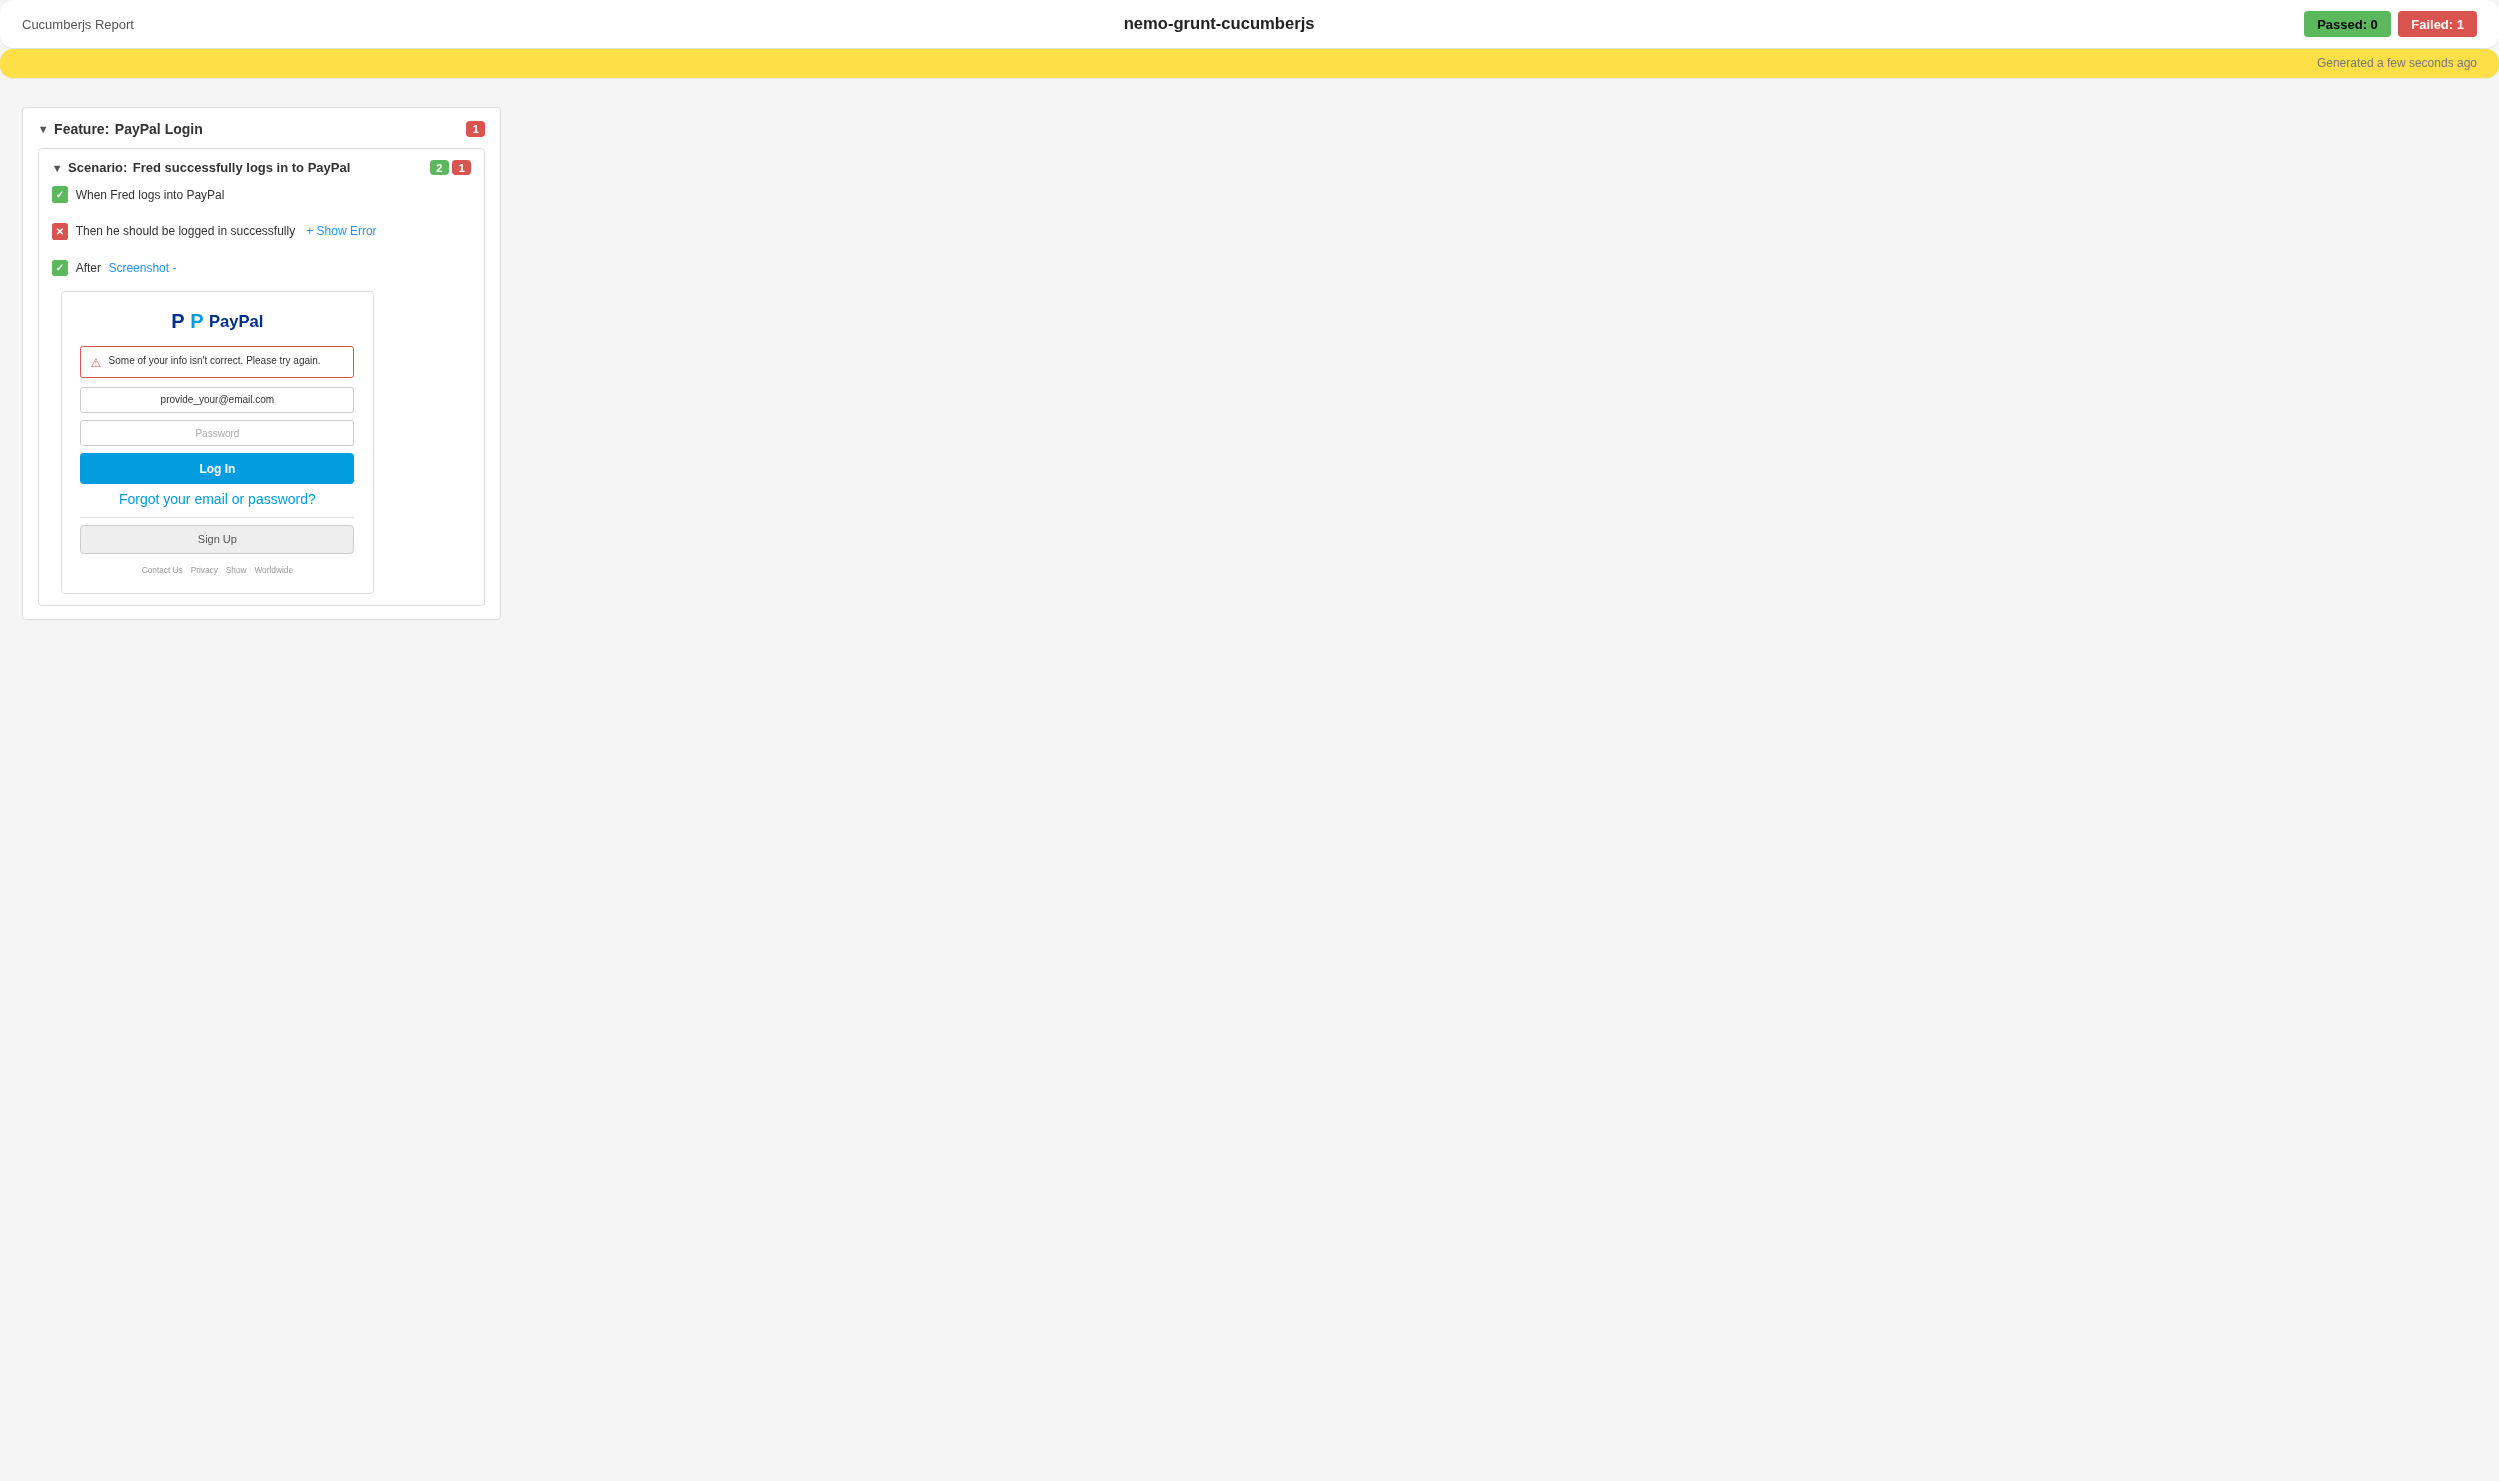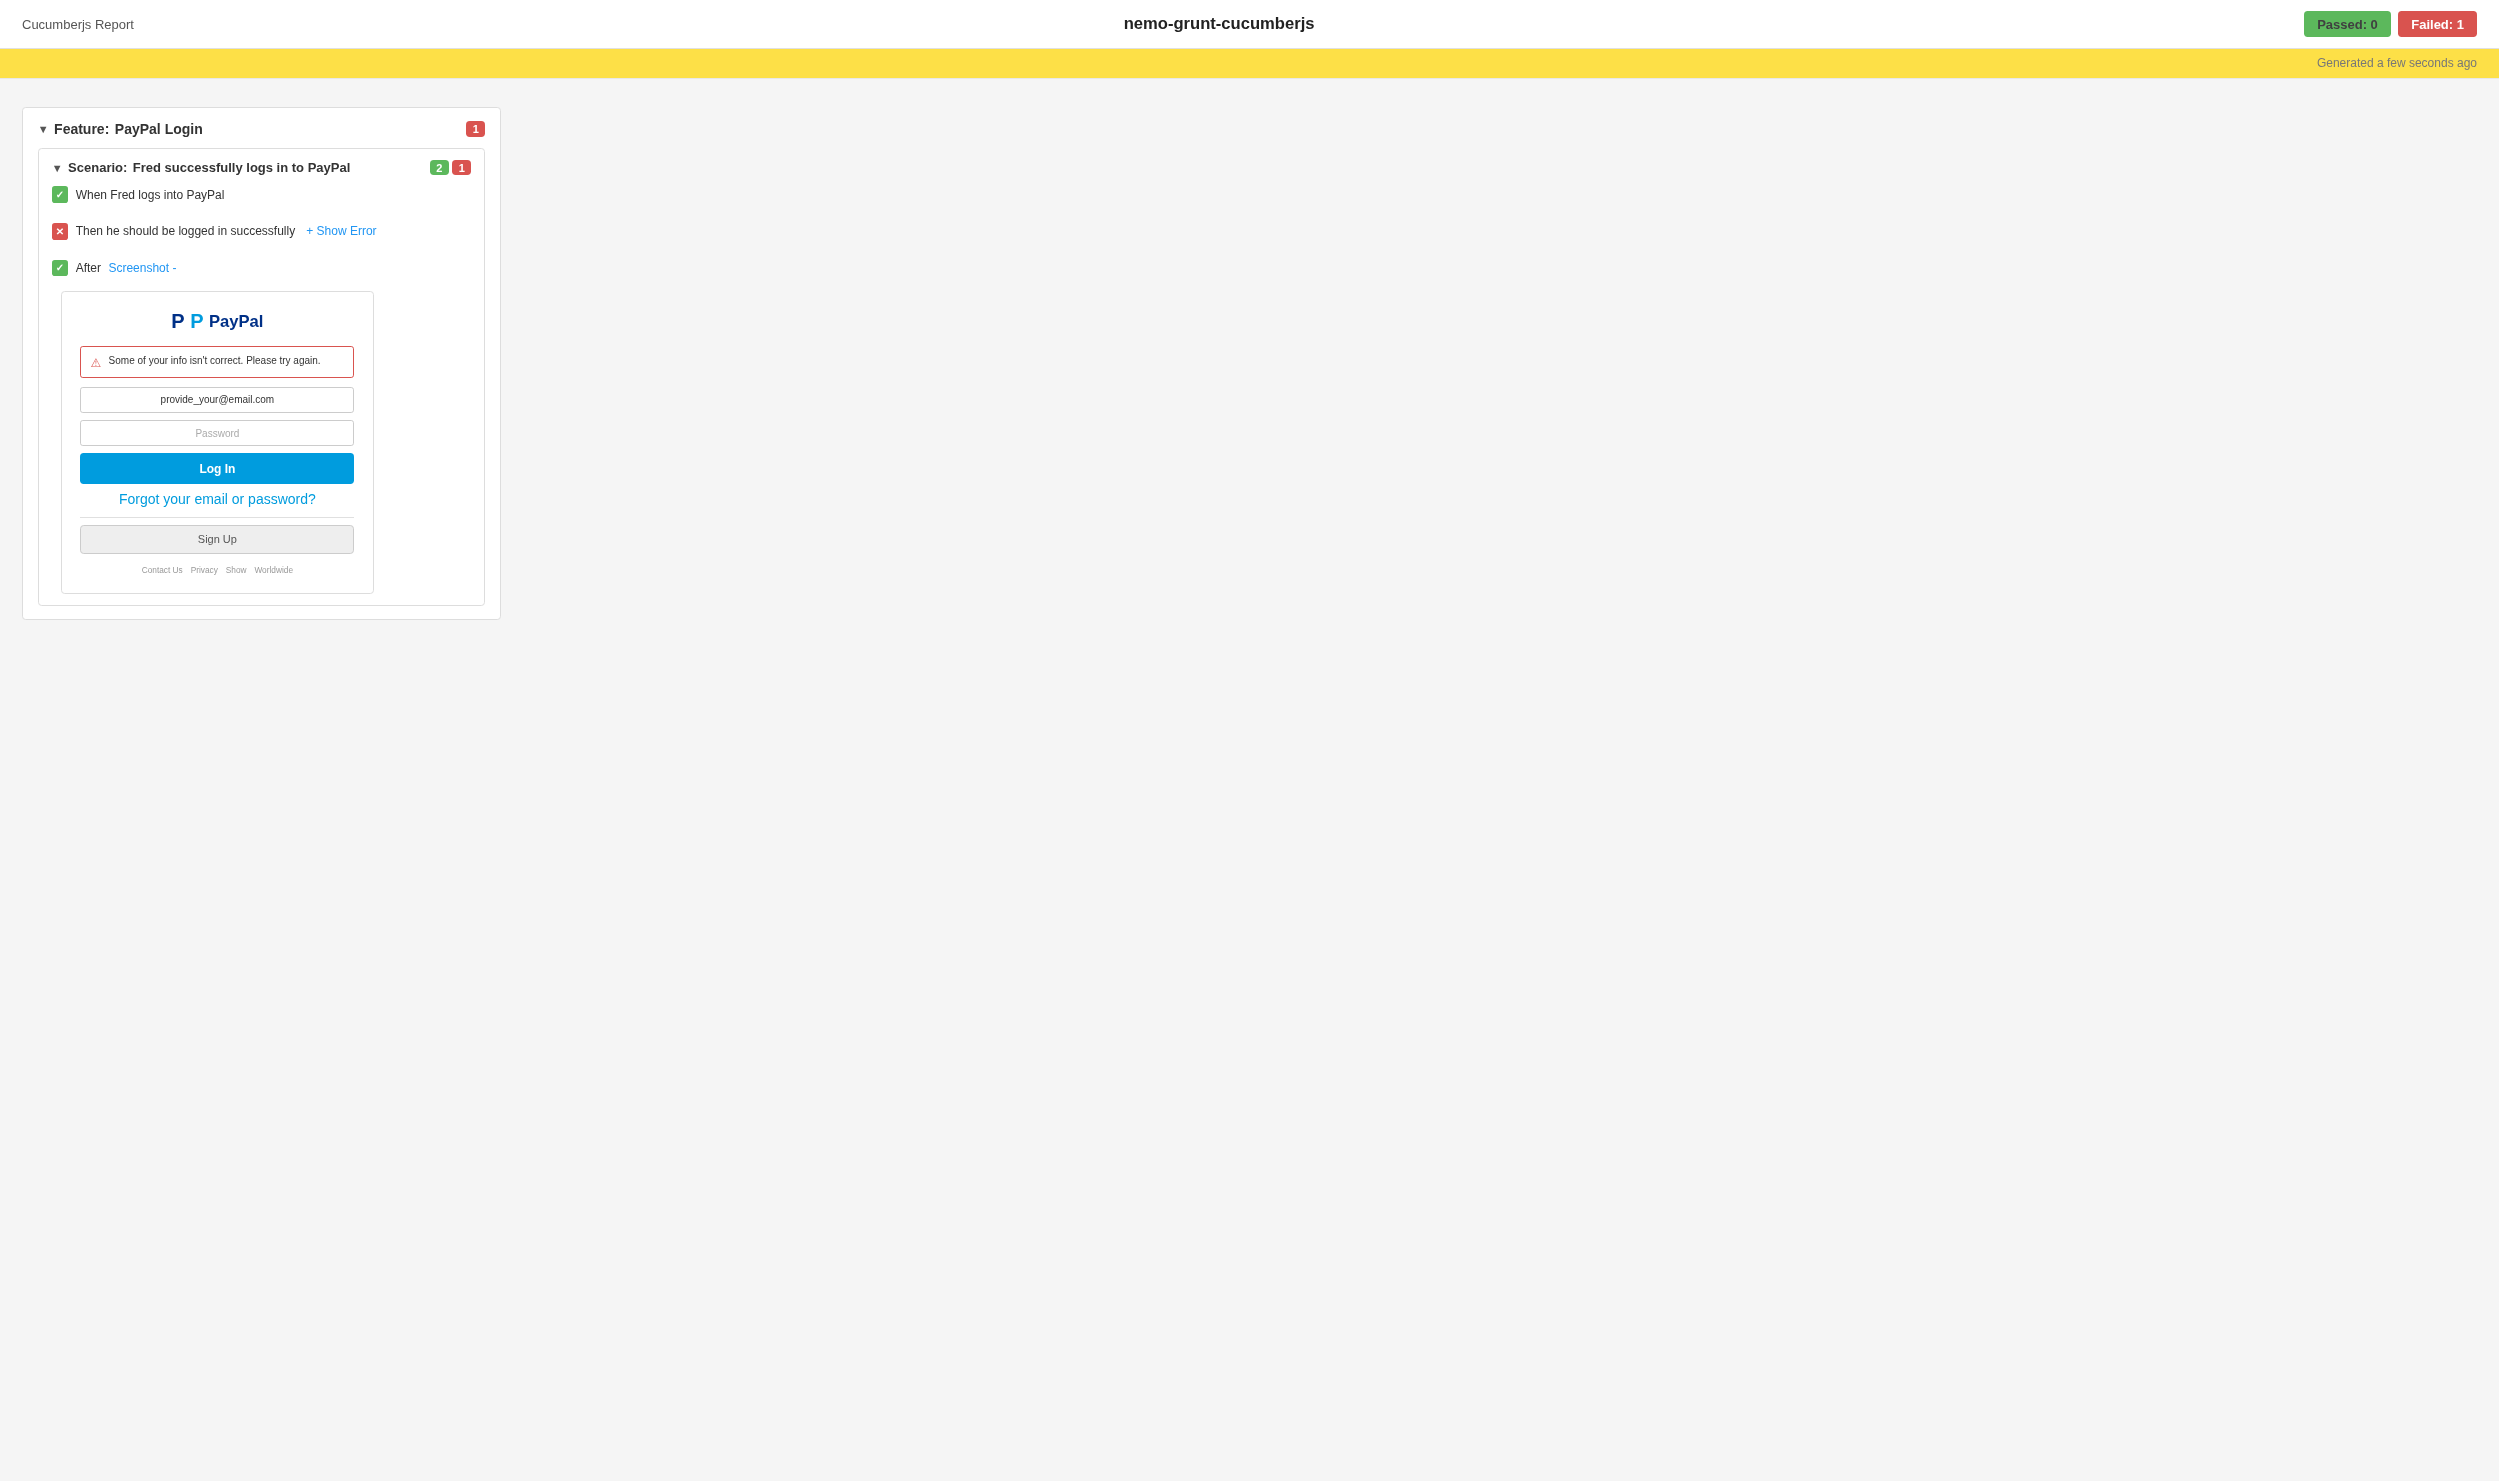--- a/index.html
+++ b/index.html
@@ -1,15 +1,15 @@
 <!DOCTYPE html>
 <html style="font-size:14.7px"><head>
   <meta charset="utf-8">
   <style>
-    * { box-sizing: border-box; margin: 0; padding: 0; }
+    * { box-sizing: border-box; margin: 0; padding: 0; border-radius: 13px; }
     body {
       font-family: -apple-system, BlinkMacSystemFont, 'Segoe UI', Helvetica, Arial, sans-serif;
       background: #f5f5f5;
       color: #333;
       font-size: 13px;
     }
 
     
     .header {
       background: #fff;
@@ -27,21 +27,21 @@
       font-size: 16.6px;
       font-weight: bold;
       color: #222;
     }
     .header-badges {
       display: flex;
       gap: 7.4px;
     }
     .badge-passed {
       background: #5cb85c;
-      color: #404040;
+      color: #000000;
       border-radius: 3.7px;
       padding: 5.5px 13px;
       font-size: 13px;
       font-weight: bold;
     }
     .badge-failed {
       background: #d9534f;
       color: #fff;
       border-radius: 3.7px;
       padding: 5.5px 13px;

